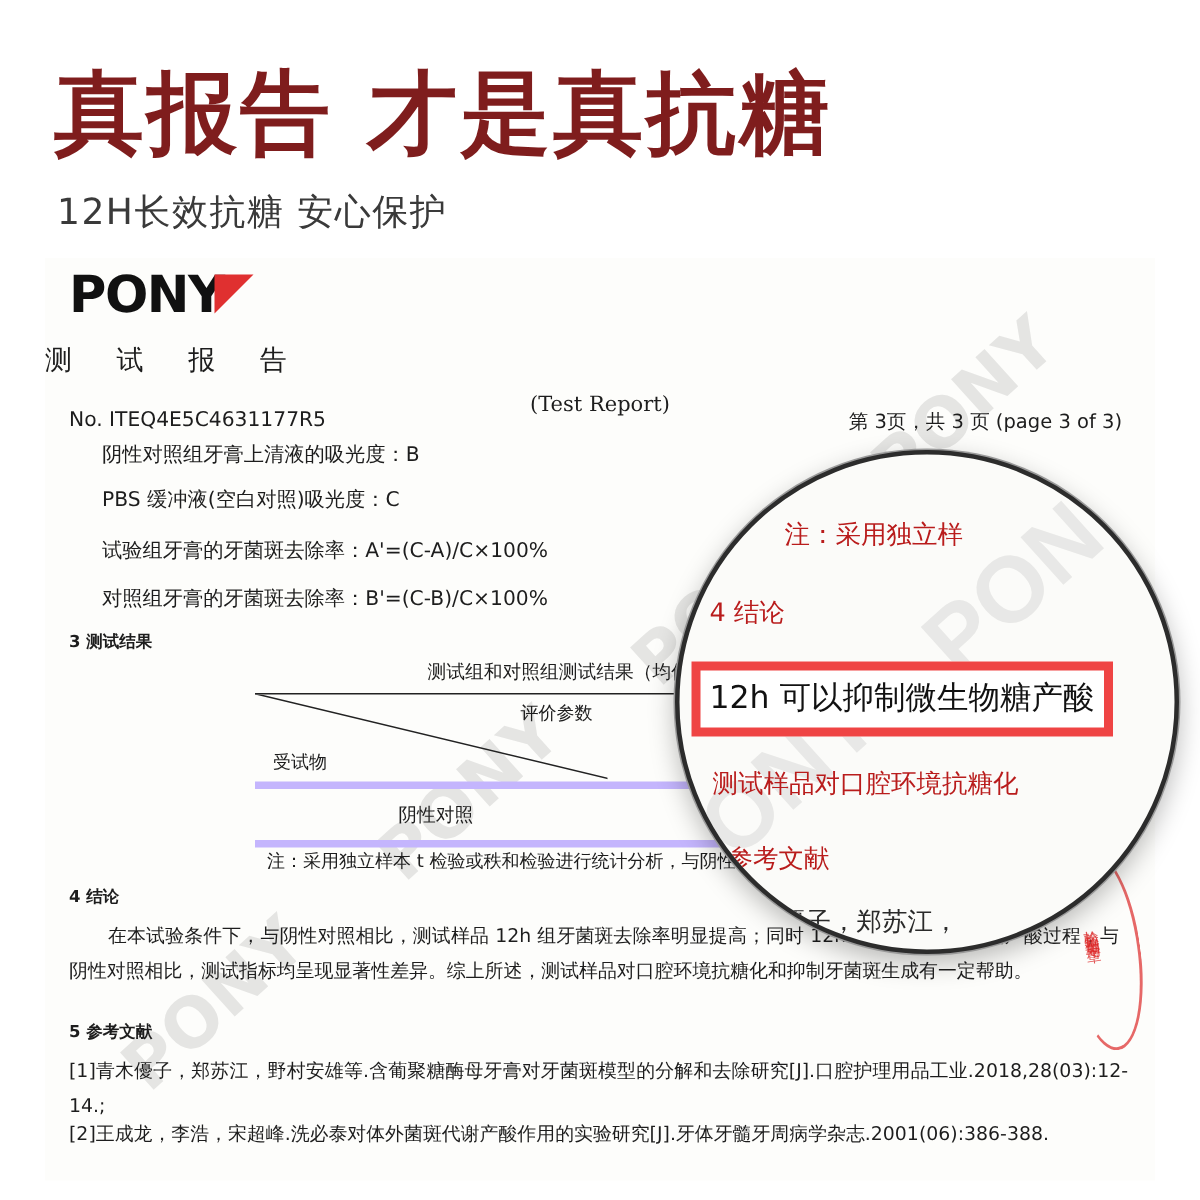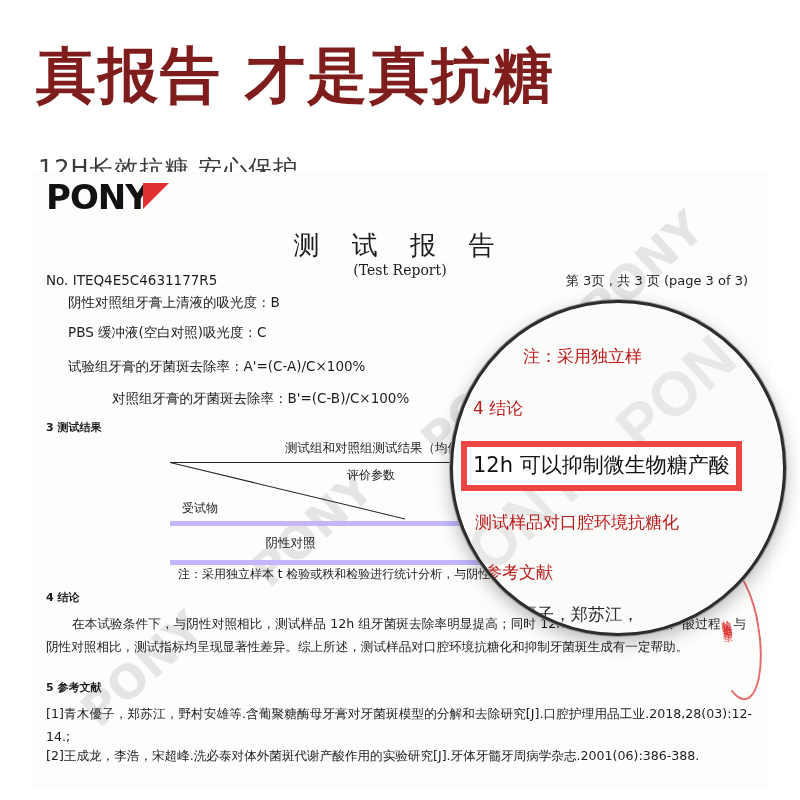--- a/index.html
+++ b/index.html
@@ -25,21 +25,20 @@
     font-family:"DejaVu Sans", sans-serif;
   }
   .subhead{
     position:absolute;
     left:38px; top:125px;
     font-size:24px;
     color:#3a3a3a;
     letter-spacing:1px;
     white-space:nowrap;
     font-family:"DejaVu Sans", sans-serif;
-    margin-top:28px;
   }
   
   .report{
     position:absolute;
     left:30px; top:172px;
     width:740px; height:615px;
     background:#fdfdfb;
     color:#1d1d1d;
     font-family:"DejaVu Sans", sans-serif;
     overflow:hidden;
@@ -70,22 +69,21 @@
     line-height:1.05;
   }
   .pony-cn .big{
     font-size:25px;font-weight:bold;letter-spacing:3px;color:#111;
   }
   .pony-cn .small{
     font-size:9.5px;color:#333;letter-spacing:0px;
   }
   .title-main{
     position:absolute;left:0;right:0;top:56px;
-    text-align:center;
-    font-size:26px;letter-spacing:12px;
+    font-size:18px;letter-spacing:12px;
     font-family:"DejaVu Serif", serif;
   }
   .title-sub{
     position:absolute;left:0;right:0;top:90px;
     text-align:center;
     font-size:14px;
     font-family:"DejaVu Serif", serif;
   }
   .docno{
     position:absolute;left:16px;top:100px;
@@ -234,21 +232,21 @@
 
     <div class="title-main">测 试 报 告</div>
     <div class="title-sub">(Test Report)</div>
 
     <div class="docno">No. ITEQ4E5C4631177R5</div>
     <div class="pageno">第 3页，共 3 页   (page 3 of 3)</div>
 
     <div class="line" style="left:38px;top:122px;">阴性对照组牙膏上清液的吸光度：B</div>
     <div class="line" style="left:38px;top:152px;">PBS 缓冲液(空白对照)吸光度：C</div>
     <div class="line" style="left:38px;top:186px;">试验组牙膏的牙菌斑去除率：A'=(C-A)/C×100%</div>
-    <div class="line" style="left:38px;top:218px;margin-left:44px;">对照组牙膏的牙菌斑去除率：B'=(C-B)/C×100%</div>
+    <div class="line" style="left:38px;top:218px;">对照组牙膏的牙菌斑去除率：B'=(C-B)/C×100%</div>
 
     <div class="sect" style="left:16px;top:248px;">3 测试结果</div>
 
     <div class="tbl-cap">测试组和对照组测试结果（均值±标准差）</div>
 
     <div class="tbl">
       <div class="row head">
         <div class="c1">
           <div class="diag">
             <span class="lbl-a">评价参数</span>

